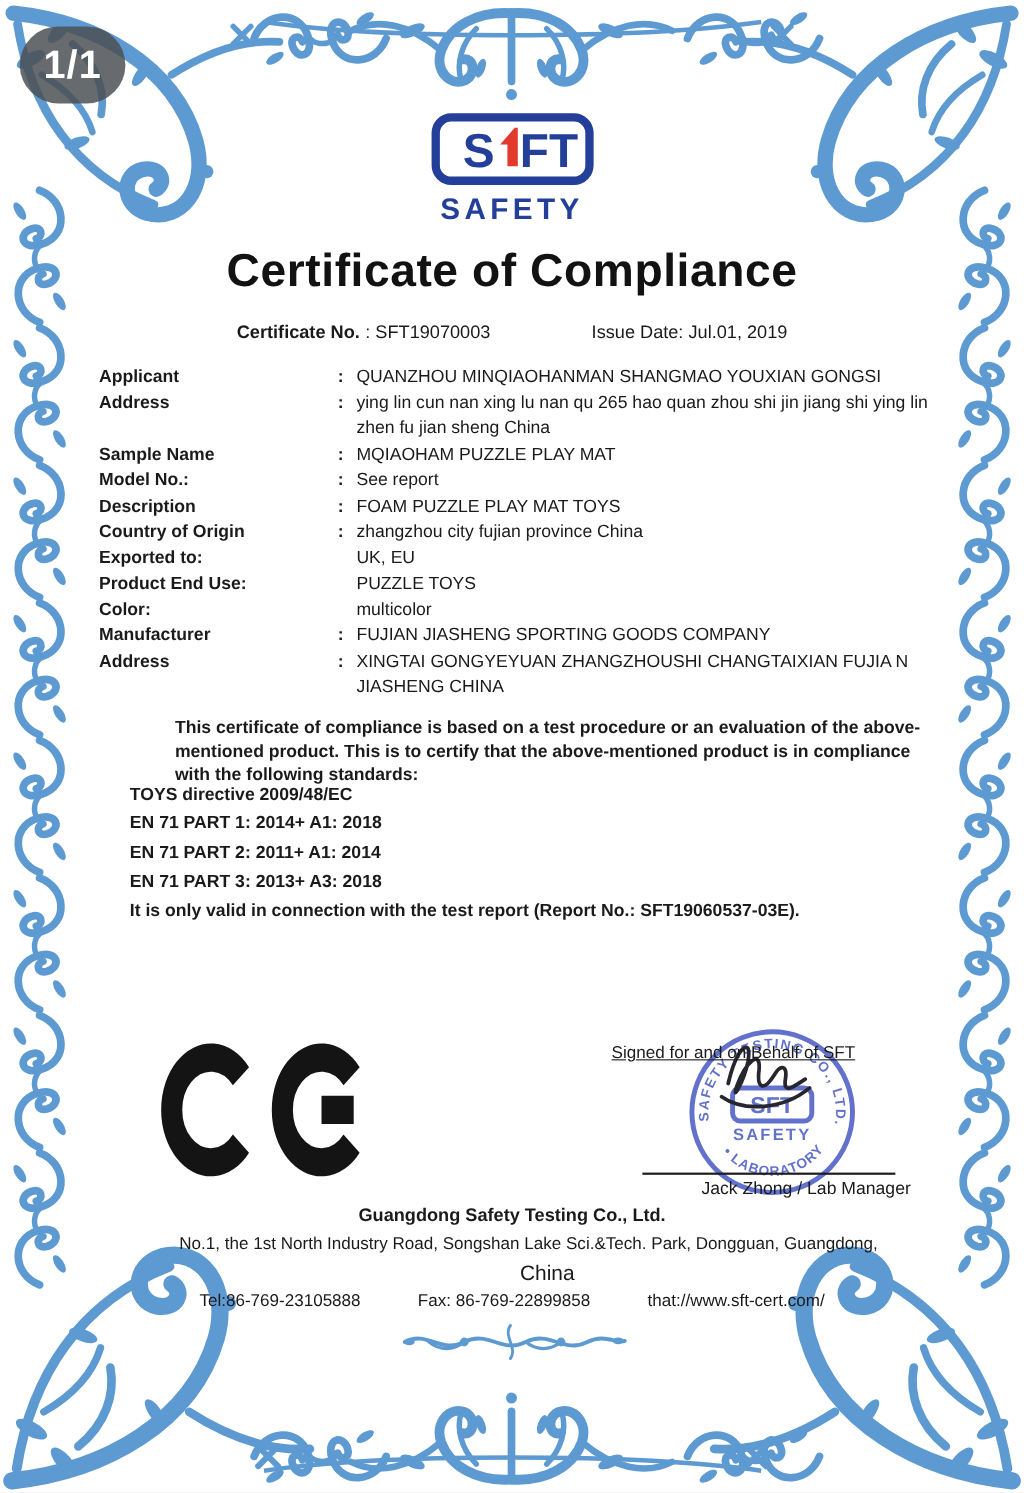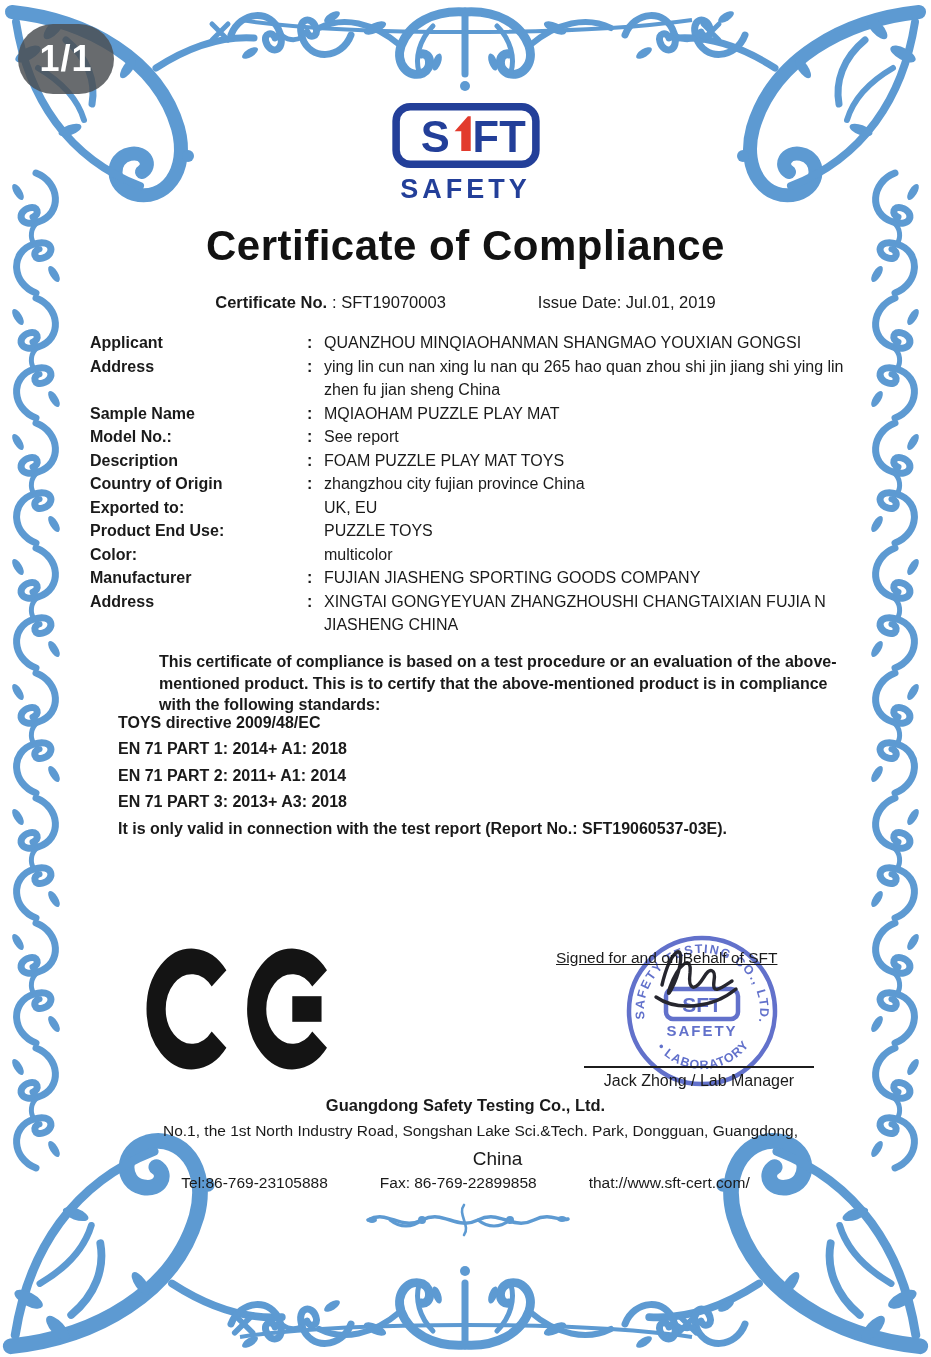--- a/index.html
+++ b/index.html
@@ -40,21 +40,21 @@
   .standards{position:absolute;left:118px;top:714px;width:700px;
     font-size:16px;font-weight:bold;}
   .standards .std{height:26.3px;}
   .validity{position:absolute;left:118px;top:820px;width:720px;
     font-size:16px;font-weight:bold;}
 
   .ce-mark{position:absolute;left:146px;top:948px;}
   .signed-for{position:absolute;left:556px;top:949px;width:260px;font-size:15.5px;z-index:4;text-decoration:underline;}
   .stamp{position:absolute;left:614px;top:923px;z-index:3;}
   .sig-line{position:absolute;left:584px;top:1066px;width:230px;border-top:2px solid #1c1c1c;z-index:4;}
-  .signer{position:absolute;left:570px;top:1072px;width:258px;text-align:center;font-size:16px;z-index:4;}
+  .signer{position:absolute;left:570px;top:1072px;width:258px;text-align:right;font-size:16px;z-index:4;}
 
   .f-company{position:absolute;left:0;top:1096px;width:100%;text-align:center;
     font-size:16.5px;font-weight:bold;}
   .f-addr1{position:absolute;left:0;top:1122px;width:100%;text-align:center;font-size:15.5px;margin-left:15px;}
   .f-addr2{position:absolute;left:0;top:1148px;width:100%;text-align:center;font-size:19px;padding-left:32px;}
   .f-contact{position:absolute;left:0;top:1174px;width:100%;display:flex;
     justify-content:center;gap:52px;font-size:15.5px;}
   .divider{position:absolute;left:360px;top:1200px;}
 </style>
 </head>

